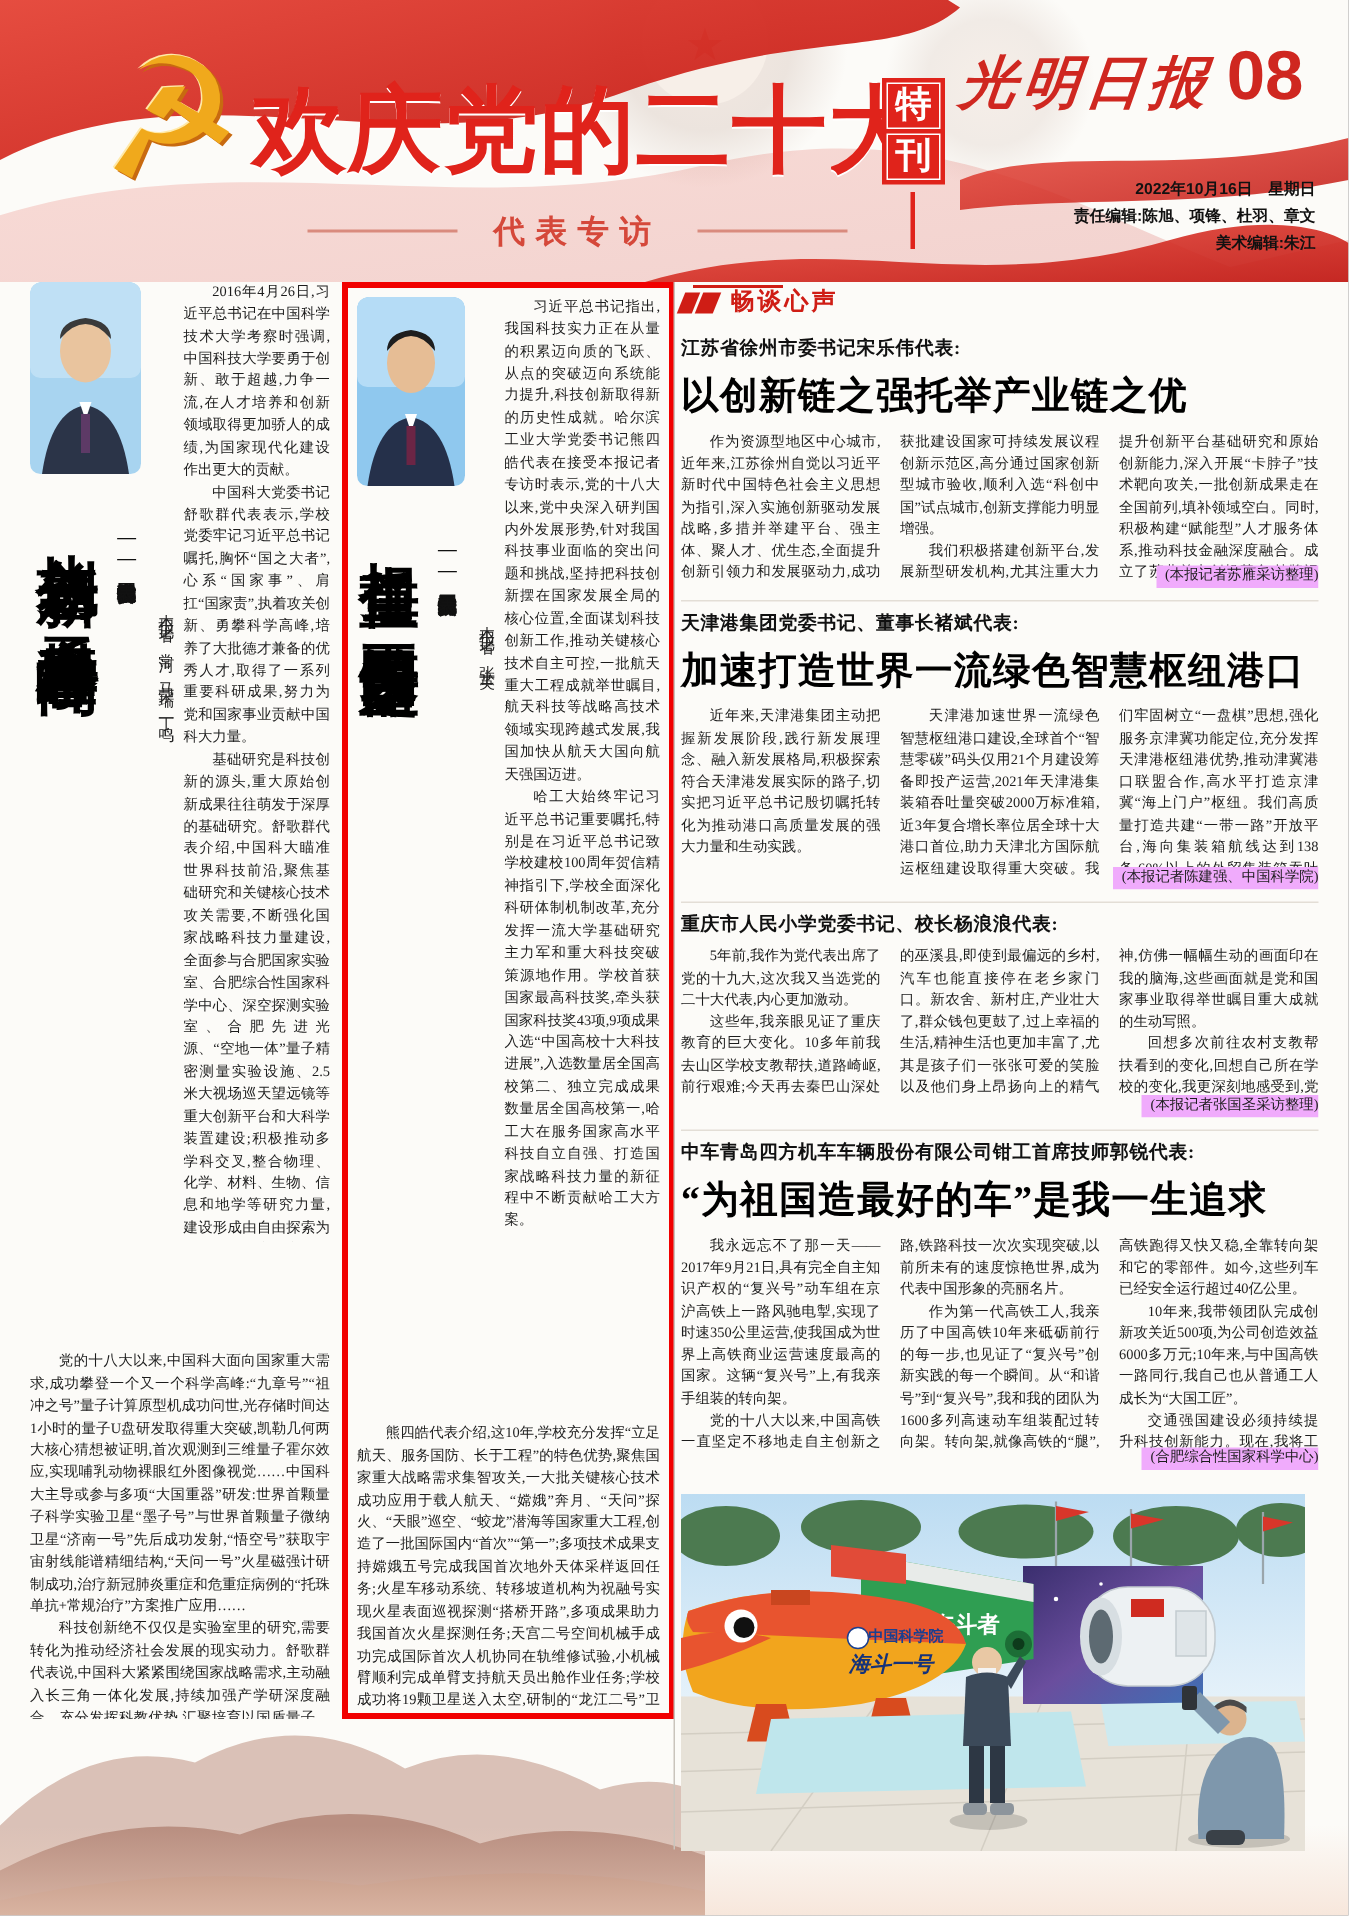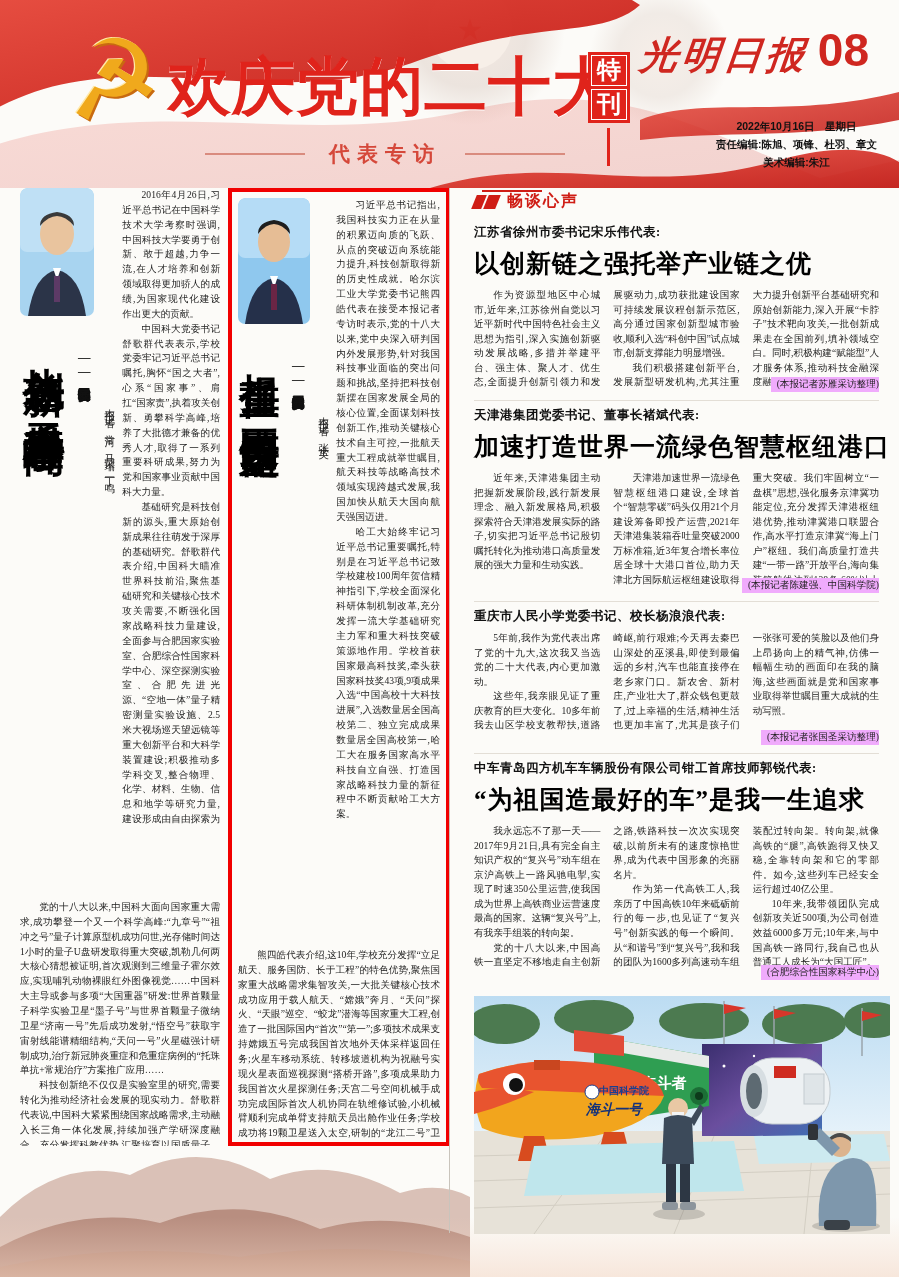--- a/index.html
+++ b/index.html
@@ -16,27 +16,27 @@
     color:#e0231b; letter-spacing:1px; white-space:nowrap; text-shadow:0 1px 0 #fff; }
   .badge { position:absolute; top:52px; left:588px; width:42px; background:#e0231b; padding:3px; display:flex; flex-direction:column; gap:3px; }
   .badge span { display:block; color:#fff; font-weight:900; font-size:24px; text-align:center; line-height:1.2; border:1px solid #fff; }
   .badge-stem { position:absolute; top:128px; left:607px; width:3px; height:38px; background:#e0231b; }
   .banner-sub { position:absolute; top:140px; left:205px; width:360px; display:flex; align-items:center; gap:24px; }
   .banner-sub .line { flex:1; height:2px; background:#d98b7e; }
   .banner-sub .txt { color:#d5483a; font-weight:bold; font-size:21px; letter-spacing:7px; white-space:nowrap; }
   .masthead { position:absolute; top:30px; right:30px; display:flex; align-items:flex-start; gap:10px; }
   .masthead .paper { font-size:38px; color:#cf2720; font-weight:bold; font-style:italic; letter-spacing:4px; transform:skewX(-6deg); }
   .masthead .pageno { font-size:46px; color:#cf2720; font-weight:bold; font-family:"Liberation Sans",sans-serif; line-height:0.9; }
-  .dateblock { position:absolute; top:118px; right:22px; text-align:center; font-size:10.5px; font-weight:bold;
+  .dateblock { position:absolute; top:118px; right:22px; text-align:right; font-size:10.5px; font-weight:bold;
     color:#111; line-height:1.7; font-family:"Liberation Sans",sans-serif; }
 
   
   .main { position:absolute; top:188px; left:20px; width:860px; height:1045px; display:flex; z-index:2; }
   .zone-left { width:430px; position:relative; }
-  .zone-right { width:430px; border-left:1px solid #c9c4bc; padding-left:24px; margin-left:-1px; position:relative; }
+  .zone-right { width:430px; border-left:1px solid #c9c4bc; padding-left:4px; margin-left:-1px; position:relative; }
 
   .section-header { display:flex; align-items:center; gap:7px; height:26px; margin-bottom:4px; }
   .section-header .icon { position:relative; width:26px; height:16px; }
   .section-header .icon i { position:absolute; background:#cf1d15; width:10px; height:14px; transform:skewX(-22deg); }
   .section-header .icon i:nth-child(1){ left:0; top:2px; }
   .section-header .icon i:nth-child(2){ left:12px; top:2px; width:12px; }
   .section-header .icon b { position:absolute; left:8px; top:-3px; width:60px; height:2px; background:#cf1d15; }
   .section-header .label { color:#cf1d15; font-weight:900; font-size:16px; letter-spacing:2px; white-space:nowrap; }
 
   .articles-row { display:flex; gap:8px; height:958px; }

